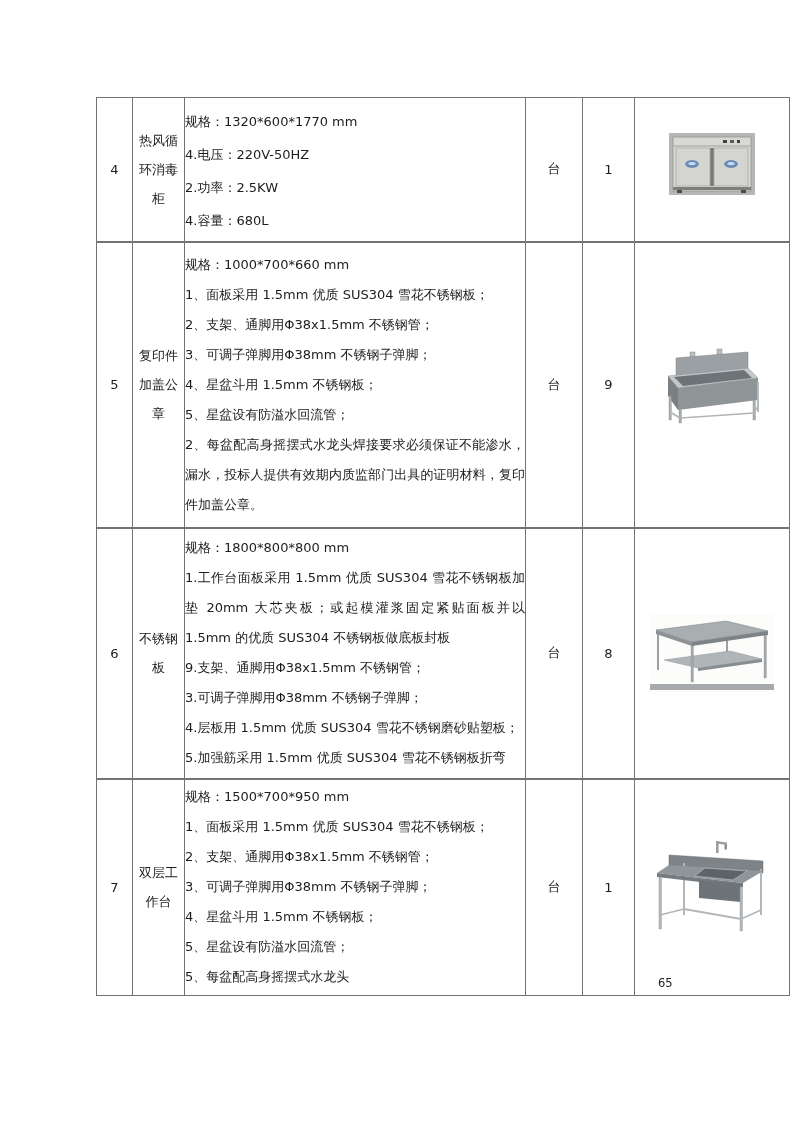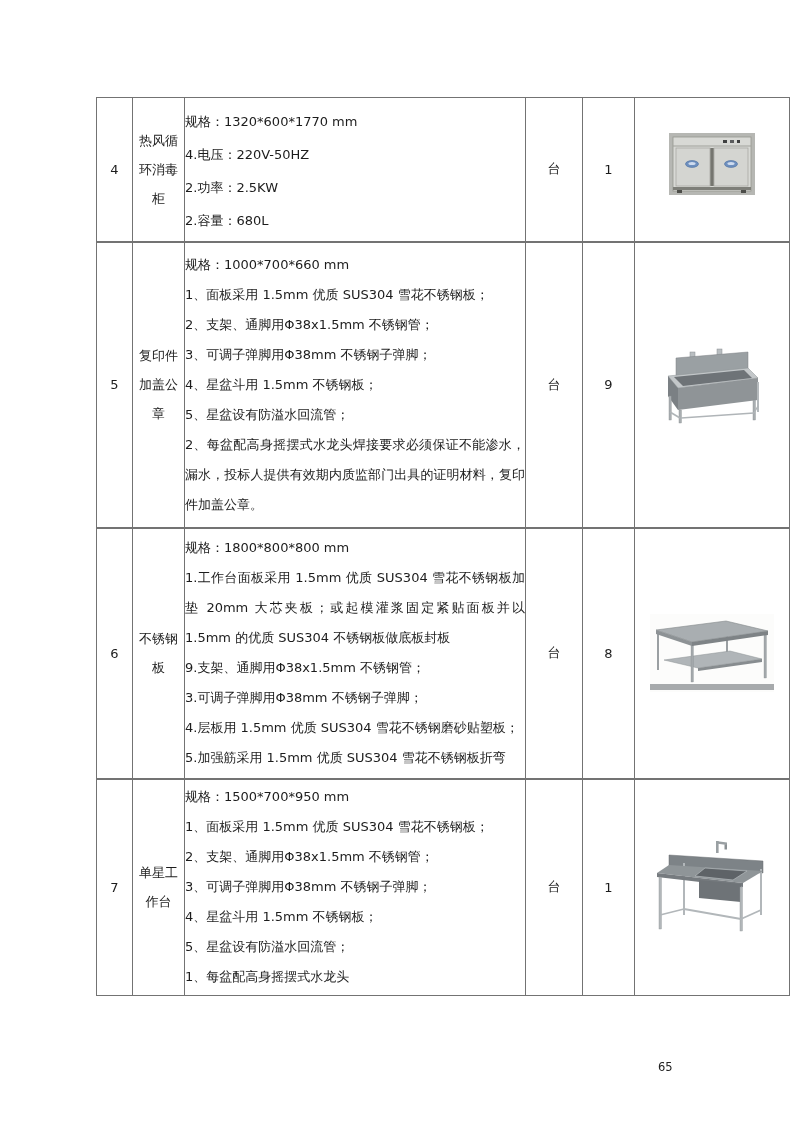--- a/index.html
+++ b/index.html
@@ -24,41 +24,41 @@
   td.c-num{width:35px;text-align:center;font-size:13px;}
   td.c-name{width:51px;text-align:center;font-size:13px;line-height:29px;padding:0 3px;}
   td.c-specs{width:340px;vertical-align:top;padding:5px 6px 0 6px;font-size:13px;line-height:30px;}
   tr.row-h4 td.c-specs{line-height:33px;padding-top:4px;}
   td.c-specs p{margin:0;text-align:justify;}
   td.c-unit{width:56px;text-align:center;font-size:13px;}
   td.c-qty{width:51px;text-align:center;font-size:13px;}
   td.c-img{width:154px;vertical-align:bottom;text-align:center;padding:0 0 8px 0;}
   tr.row-h4 td.c-img{padding-bottom:10px;}
   .page-number{
-    position:absolute;left:658px;top:1060px;font-size:11.5px;
+    position:absolute;left:658px;top:976px;font-size:11.5px;
     font-family:"DejaVu Sans","Liberation Sans",sans-serif;color:#222;
   }
   svg{display:inline-block;vertical-align:bottom;}
 </style>
 </head>
 <body>
 
 <div class="page">
 
   <table class="doc-table">
 
     <tbody>
         <tr class="row-h4">
       <td class="c-num">4</td>
       <td class="c-name">热风循环消毒柜</td>
       <td class="c-specs">
         <p>规格：1320*600*1770 mm</p>
         <p>4.电压：220V-50HZ</p>
         <p>2.功率：2.5KW</p>
-        <p>2.容量：680L</p>
+        <p>4.容量：680L</p>
       </td>
       <td class="c-unit">台</td>
       <td class="c-qty">1</td>
       <td class="c-img">
         <svg width="86" height="62" viewBox="0 0 86 62">
           <rect x="0" y="0" width="86" height="62" fill="#b6b7b3"></rect>
           <rect x="4" y="4" width="78" height="54" fill="#d8d9d5" stroke="#96978f" stroke-width="0.8"></rect>
           <rect x="54" y="7" width="4" height="3" fill="#3f4040"></rect>
           <rect x="61" y="7" width="4" height="3" fill="#5a5b5c"></rect>
           <rect x="68" y="7" width="3" height="3" fill="#3f4040"></rect>
@@ -138,29 +138,29 @@
           <rect x="114" y="20" width="2.4" height="44" fill="#a3a8ab" stroke="#84898c" stroke-width="0.3"></rect>
           <polygon points="6,16 76,7 118,17 42,28" fill="#a9aeb1" stroke="#85898c" stroke-width="0.6"></polygon>
           <polygon points="42,28 118,17 118,21 42,32" fill="#7e8386"></polygon>
           <polygon points="6,16 42,28 42,32 6,20" fill="#8d9295"></polygon>
         </svg>
       </td>
     </tr>
 
     <tr class="row-h7">
       <td class="c-num">7</td>
-      <td class="c-name">单星工作台</td>
+      <td class="c-name">双层工作台</td>
       <td class="c-specs">
         <p>规格：1500*700*950 mm</p>
         <p>1、面板采用 1.5mm 优质 SUS304 雪花不锈钢板；</p>
         <p>2、支架、通脚用Φ38x1.5mm 不锈钢管；</p>
         <p>3、可调子弹脚用Φ38mm 不锈钢子弹脚；</p>
         <p>4、星盆斗用 1.5mm 不锈钢板；</p>
         <p>5、星盆设有防溢水回流管；</p>
-        <p>1、每盆配高身摇摆式水龙头</p>
+        <p>5、每盆配高身摇摆式水龙头</p>
       </td>
       <td class="c-unit">台</td>
       <td class="c-qty">1</td>
       <td class="c-img">
         <svg width="118" height="96" viewBox="0 0 118 96">
           <rect x="0" y="0" width="118" height="96" fill="#ffffff"></rect>
           <rect x="63" y="2" width="2.6" height="12" fill="#9aa0a3"></rect>
           <polygon points="63,2 74,3.5 74,6 63,4.5" fill="#9aa0a3"></polygon>
           <rect x="71.5" y="5.5" width="2.5" height="5" fill="#8a9093"></rect>
           <polygon points="16,16 110,22 110,34 16,28" fill="#7d8387" stroke="#6a6f73" stroke-width="0.5"></polygon>

